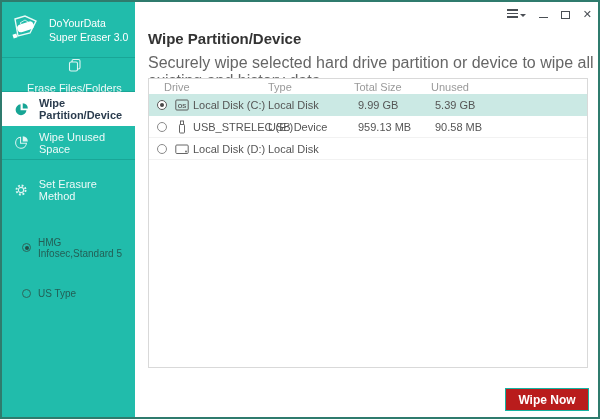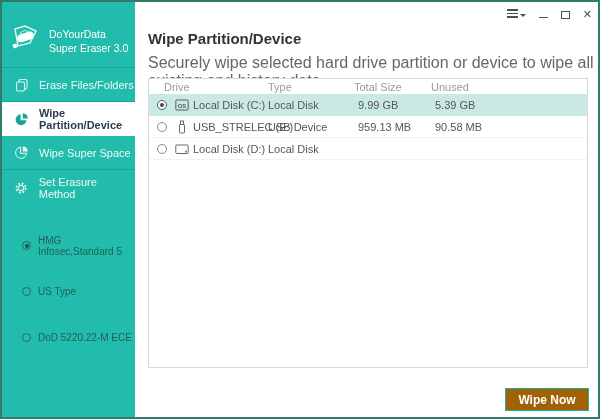--- a/index.html
+++ b/index.html
@@ -2,28 +2,28 @@
 <html><head>
 <meta charset="utf-8">
 <style>
   * { margin:0; padding:0; box-sizing:border-box; }
   html,body { width:600px; height:419px; overflow:hidden; background:#fff;
               font-family:"Liberation Sans", sans-serif; }
   .window { width:600px; height:419px; border:2px solid #2f7b6d; display:flex; background:#fff; }
 
   
   .sidebar { width:133px; background:#21bcab; flex:0 0 133px; display:flex; flex-direction:column; }
-  .logo-row { display:flex; align-items:flex-end; gap:8px; padding:23px 6px 12px 7px; }
+  .logo-row { display:flex; align-items:center; gap:8px; padding:13px 6px 12px 7px; }
   .logo-text { color:#ffffff; font-size:10.5px; line-height:14px; }
   .divider { height:1px; background:rgba(0,90,80,0.22); }
   .nav-item { display:flex; align-items:center; gap:10px; padding-left:12px; height:32px;
               color:rgba(255,255,255,0.92); font-size:11px; cursor:default; }
   .nav-item .nicon { width:15px; height:15px; display:flex; align-items:center; justify-content:center; }
   .nav-item.active { background:#ffffff; color:#2b3c4e; font-weight:bold; height:34px; }
-  .nav-item.section { height:28px; margin-top:4px; }
+  .nav-item.section { height:28px; margin-top:16px; }
   .radio-group { padding:4px 0 0 20px; }
   .method { display:flex; align-items:center; gap:7px; height:13px; margin-bottom:1px;
             color:#235f56; font-size:10px;margin-top:33px; }
   .s-radio { width:9px; height:9px; border:1px solid #2d665c; border-radius:50%;
              display:inline-block; position:relative; flex:0 0 9px; background:transparent; }
   .s-radio.checked::after { content:""; position:absolute; left:1.5px; top:1.5px;
              width:4px; height:4px; border-radius:50%; background:#234f48; }
 
   
   .main { flex:1; position:relative; background:#fff; }
@@ -50,21 +50,21 @@
   .trow .icell { width:18px; display:flex; align-items:center; }
   .trow .ncell { width:75px; white-space:nowrap; overflow:visible; }
   .trow .tcell { width:90px; } .trow .scell { width:77px; } .trow .ucell { flex:1; }
   .t-radio { width:10px; height:10px; border:1px solid #8a8a8a; border-radius:50%;
              position:relative; background:#fff; }
   .t-radio.checked { border-color:#5a5a5a; }
   .t-radio.checked::after { content:""; position:absolute; left:2px; top:2px; width:4px; height:4px;
              border-radius:50%; background:#4a4a4a; }
 
   .wipe-btn { position:absolute; left:370px; top:386px; width:84px; height:23px;
-              background:#a16207; color:#fff; border:1px solid #15b3a2; font-size:12px;
+              background:#b91c1c; color:#fff; border:1px solid #15b3a2; font-size:12px;
               font-weight:bold; font-family:"Liberation Sans", sans-serif; cursor:pointer; }
 </style>
 </head>
 <body>
 
 <div class="window">
 
   <aside class="sidebar">
     <div class="logo-row">
       <svg width="32" height="30" viewBox="0 0 32 30">
@@ -73,21 +73,21 @@
         <rect x="8" y="8" width="17" height="8" rx="4" fill="#ffffff" transform="rotate(-18 16 12)"></rect>
         <rect x="4" y="19" width="4" height="4" fill="#ffffff" transform="rotate(-18 6 21)"></rect>
       </svg>
       <div class="logo-text">
         <div>DoYourData</div>
         <div>Super Eraser 3.0</div>
       </div>
     </div>
     <div class="divider"></div>
 
-    <div class="nav-item" style="height:33px;">
+    <div class="nav-item" style="height:33px;flex-direction:column;">
       <span class="nicon">
         <svg width="14" height="14" viewBox="0 0 14 14">
           <rect x="4" y="1.5" width="8" height="9.5" rx="1.5" fill="none" stroke="rgba(255,255,255,0.85)" stroke-width="1.1"></rect>
           <rect x="1.5" y="4" width="8" height="9" rx="1.5" fill="#21bcab" stroke="rgba(255,255,255,0.85)" stroke-width="1.1"></rect>
         </svg>
       </span>
       <span>Erase Files/Folders</span>
     </div>
     <div class="divider"></div>
 
@@ -101,21 +101,21 @@
       <span>Wipe Partition/Device</span>
     </div>
 
     <div class="nav-item" style="height:33px;">
       <span class="nicon">
         <svg width="15" height="15" viewBox="0 0 16 16">
           <path d="M7 2.5 A5.8 5.8 0 1 0 13.3 8.8 L7 8.8 Z" fill="none" stroke="rgba(255,255,255,0.85)" stroke-width="1.1"></path>
           <path d="M9.3 1.2 A6 6 0 0 1 14.8 6.8 L9.3 6.8 Z" fill="rgba(255,255,255,0.85)"></path>
         </svg>
       </span>
-      <span>Wipe Super Space</span>
+      <span>Wipe Unused Space</span>
     </div>
     <div class="divider"></div>
 
     <div class="nav-item section">
       <span class="nicon">
         <svg width="14" height="14" viewBox="0 0 16 16">
           <circle cx="8" cy="8" r="3" fill="none" stroke="rgba(255,255,255,0.85)" stroke-width="1.2"></circle>
           <circle cx="8" cy="8" r="5.2" fill="none" stroke="rgba(255,255,255,0.85)" stroke-width="2.2" stroke-dasharray="2.1 2.0"></circle>
         </svg>
       </span>
@@ -123,24 +123,20 @@
     </div>
 
     <div class="radio-group">
       <div class="method">
         <span class="s-radio checked"></span>
         <span>HMG Infosec,Standard 5</span>
       </div>
       <div class="method">
         <span class="s-radio"></span>
         <span>US Type</span>
-      </div>
-      <div class="method">
-        <span class="s-radio"></span>
-        <span>DoD 5220.22-M ECE</span>
       </div>
     </div>
   </aside>
 
   <main class="main">
 
     <div class="titlebar">
       <div class="menu-btn">
         <span class="hamburger">
             <span></span>

